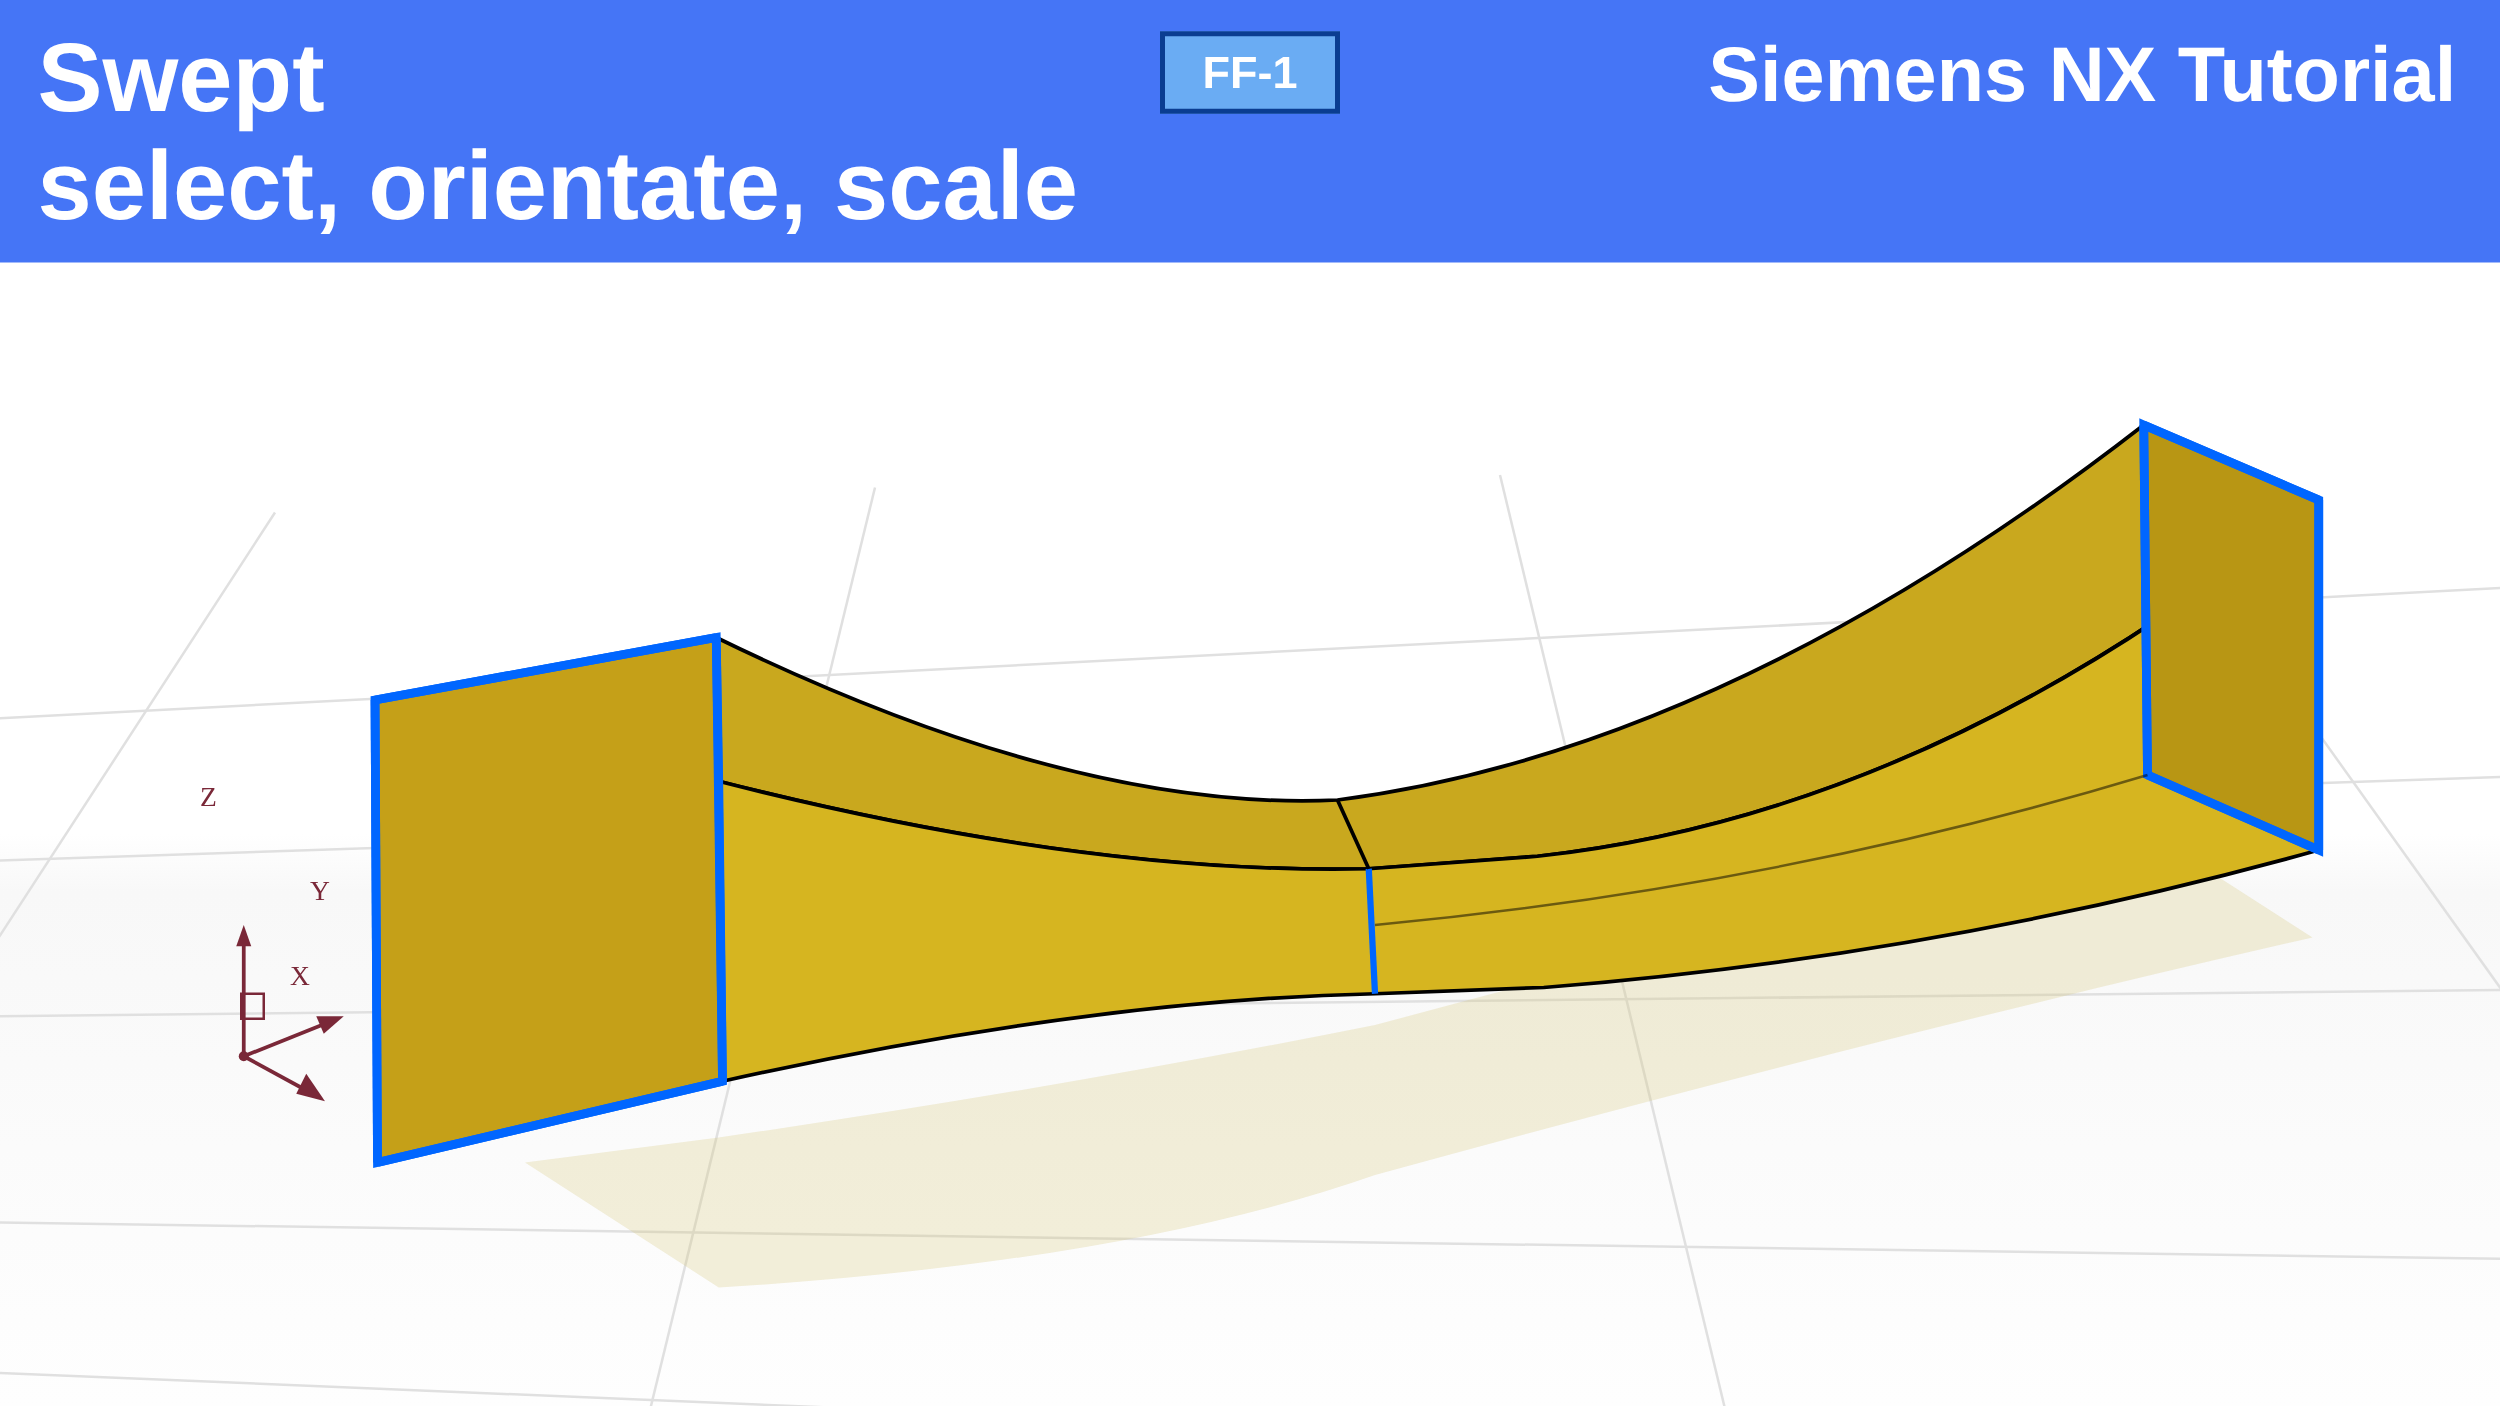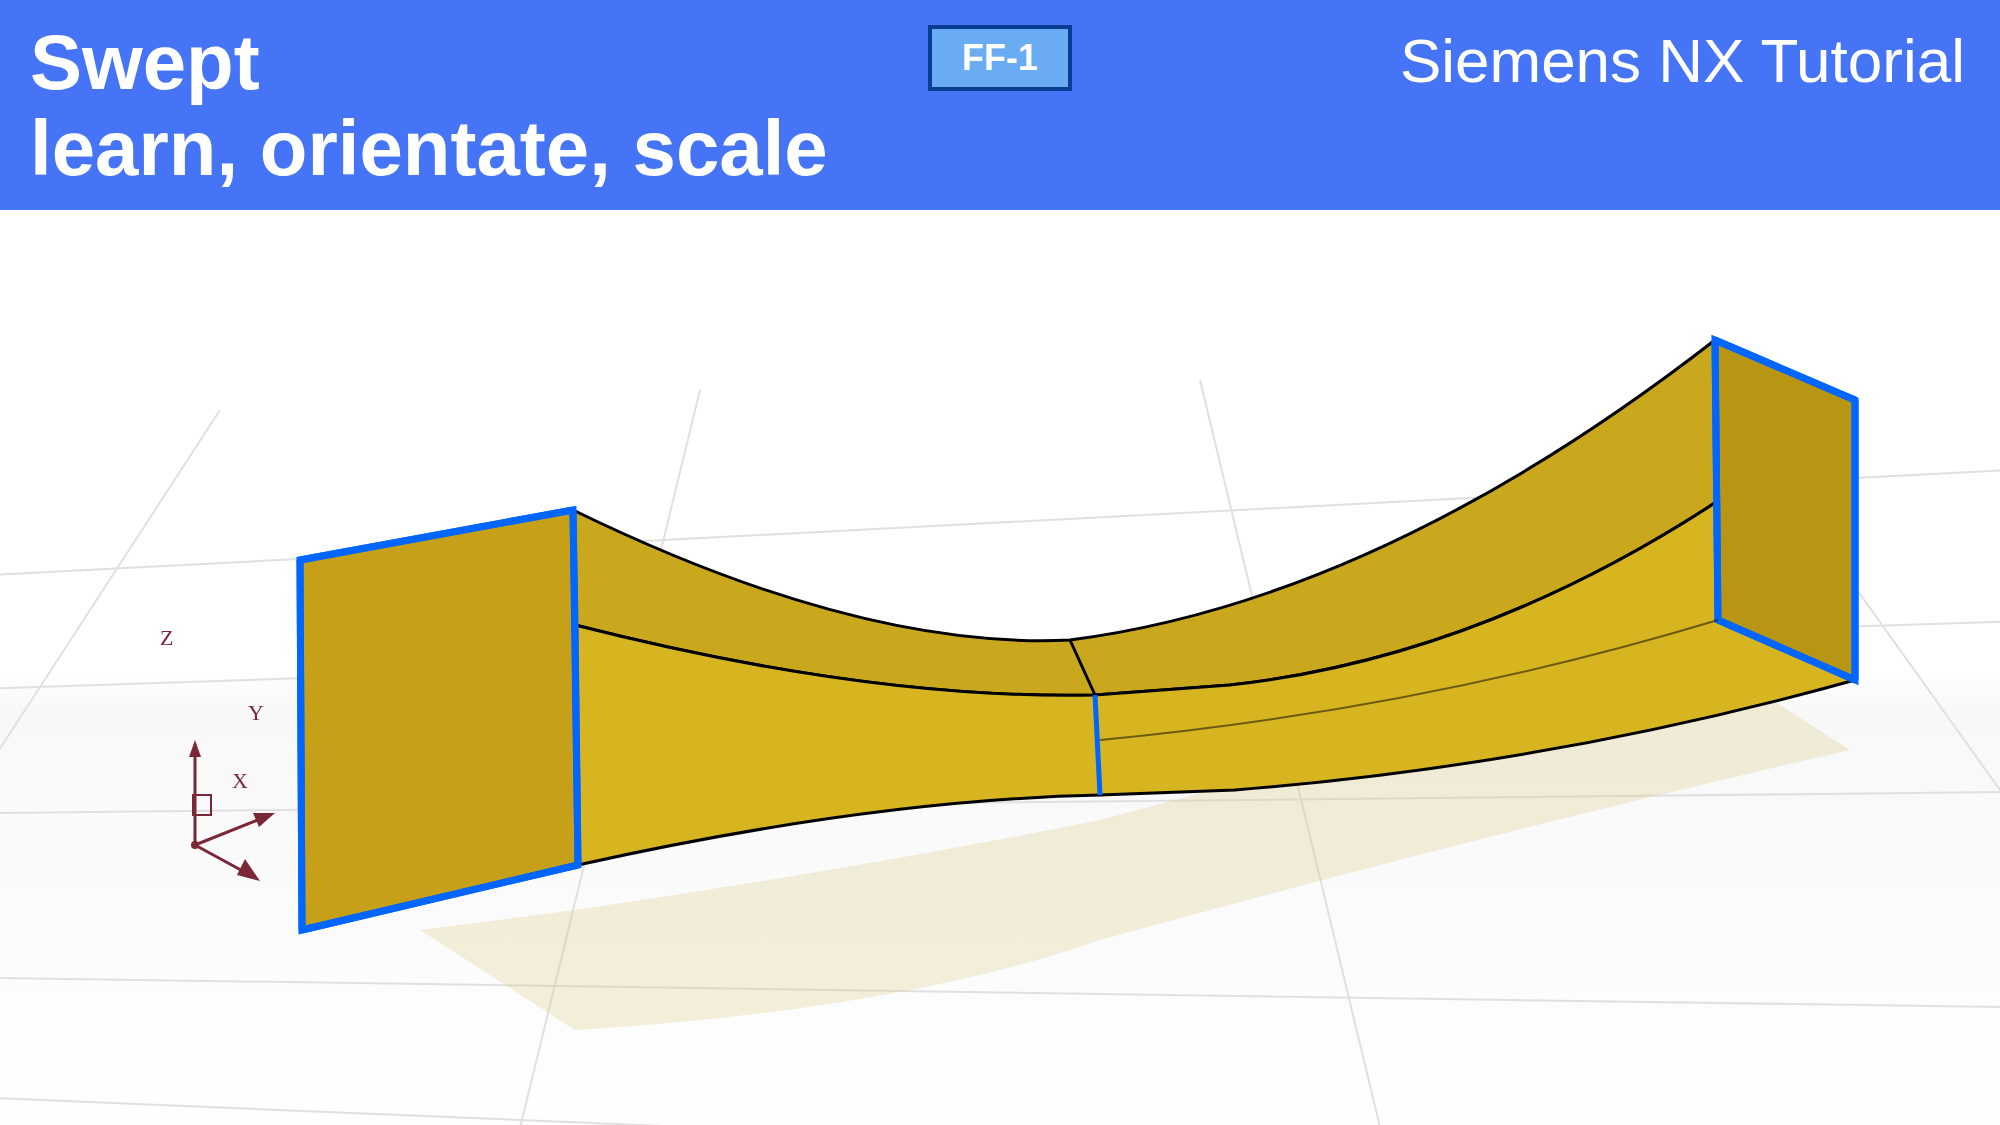--- a/index.html
+++ b/index.html
@@ -47,21 +47,21 @@
       color: #ffffff;
       font-size: 36px;
       font-weight: bold;
       padding: 8px 30px;
     }
     .right-title {
       position: absolute;
       top: 25px;
       right: 35px;
       color: #ffffff;
-      font-weight: normal;
+      font-weight: bold;
       text-align: right;
     }
     .right-title .line1 {
       font-size: 62px;
       display: block;
     }
     .right-title .line2 {
       font-size: 62px;
       display: block;
     }
@@ -119,21 +119,21 @@
       width: 100%;
       height: 100%;
     }
   </style>
 </head>
 <body>
 
 <div class="header">
   <div class="left-title">
     <span class="line1">Swept</span>
-    <span class="line2">learn, orientate, scale</span>
+    <span class="line2">select, orientate, scale</span>
   </div>
   <div class="badge">FF-1</div>
   <div class="right-title">
     <span class="line1">Siemens NX Tutorial</span>
   </div>
 </div>
 
 <div class="logo-box">
   <span class="logo-bars">
     <span class="bar1"></span>

